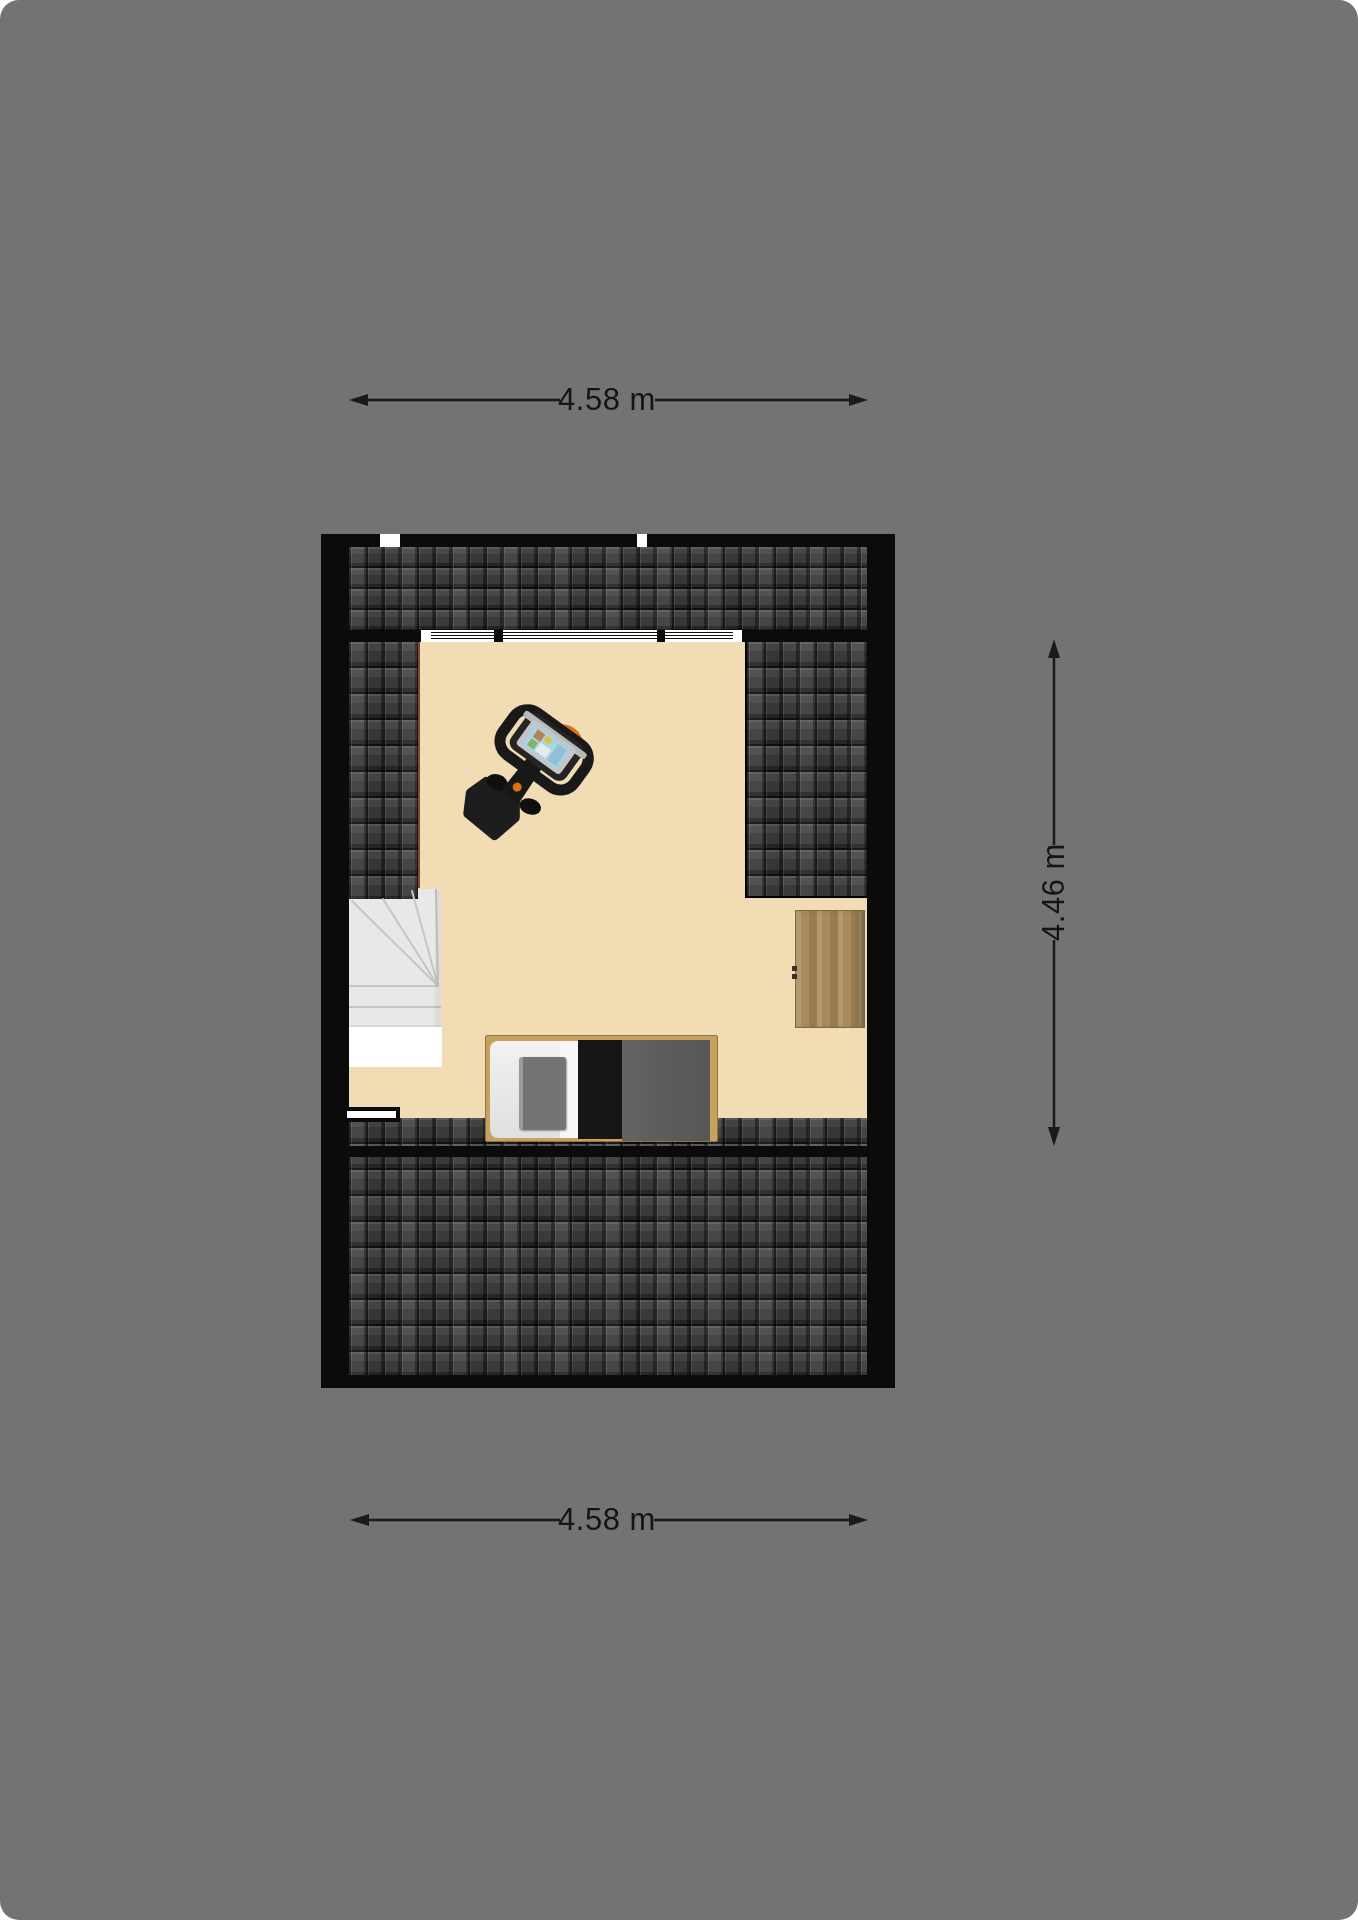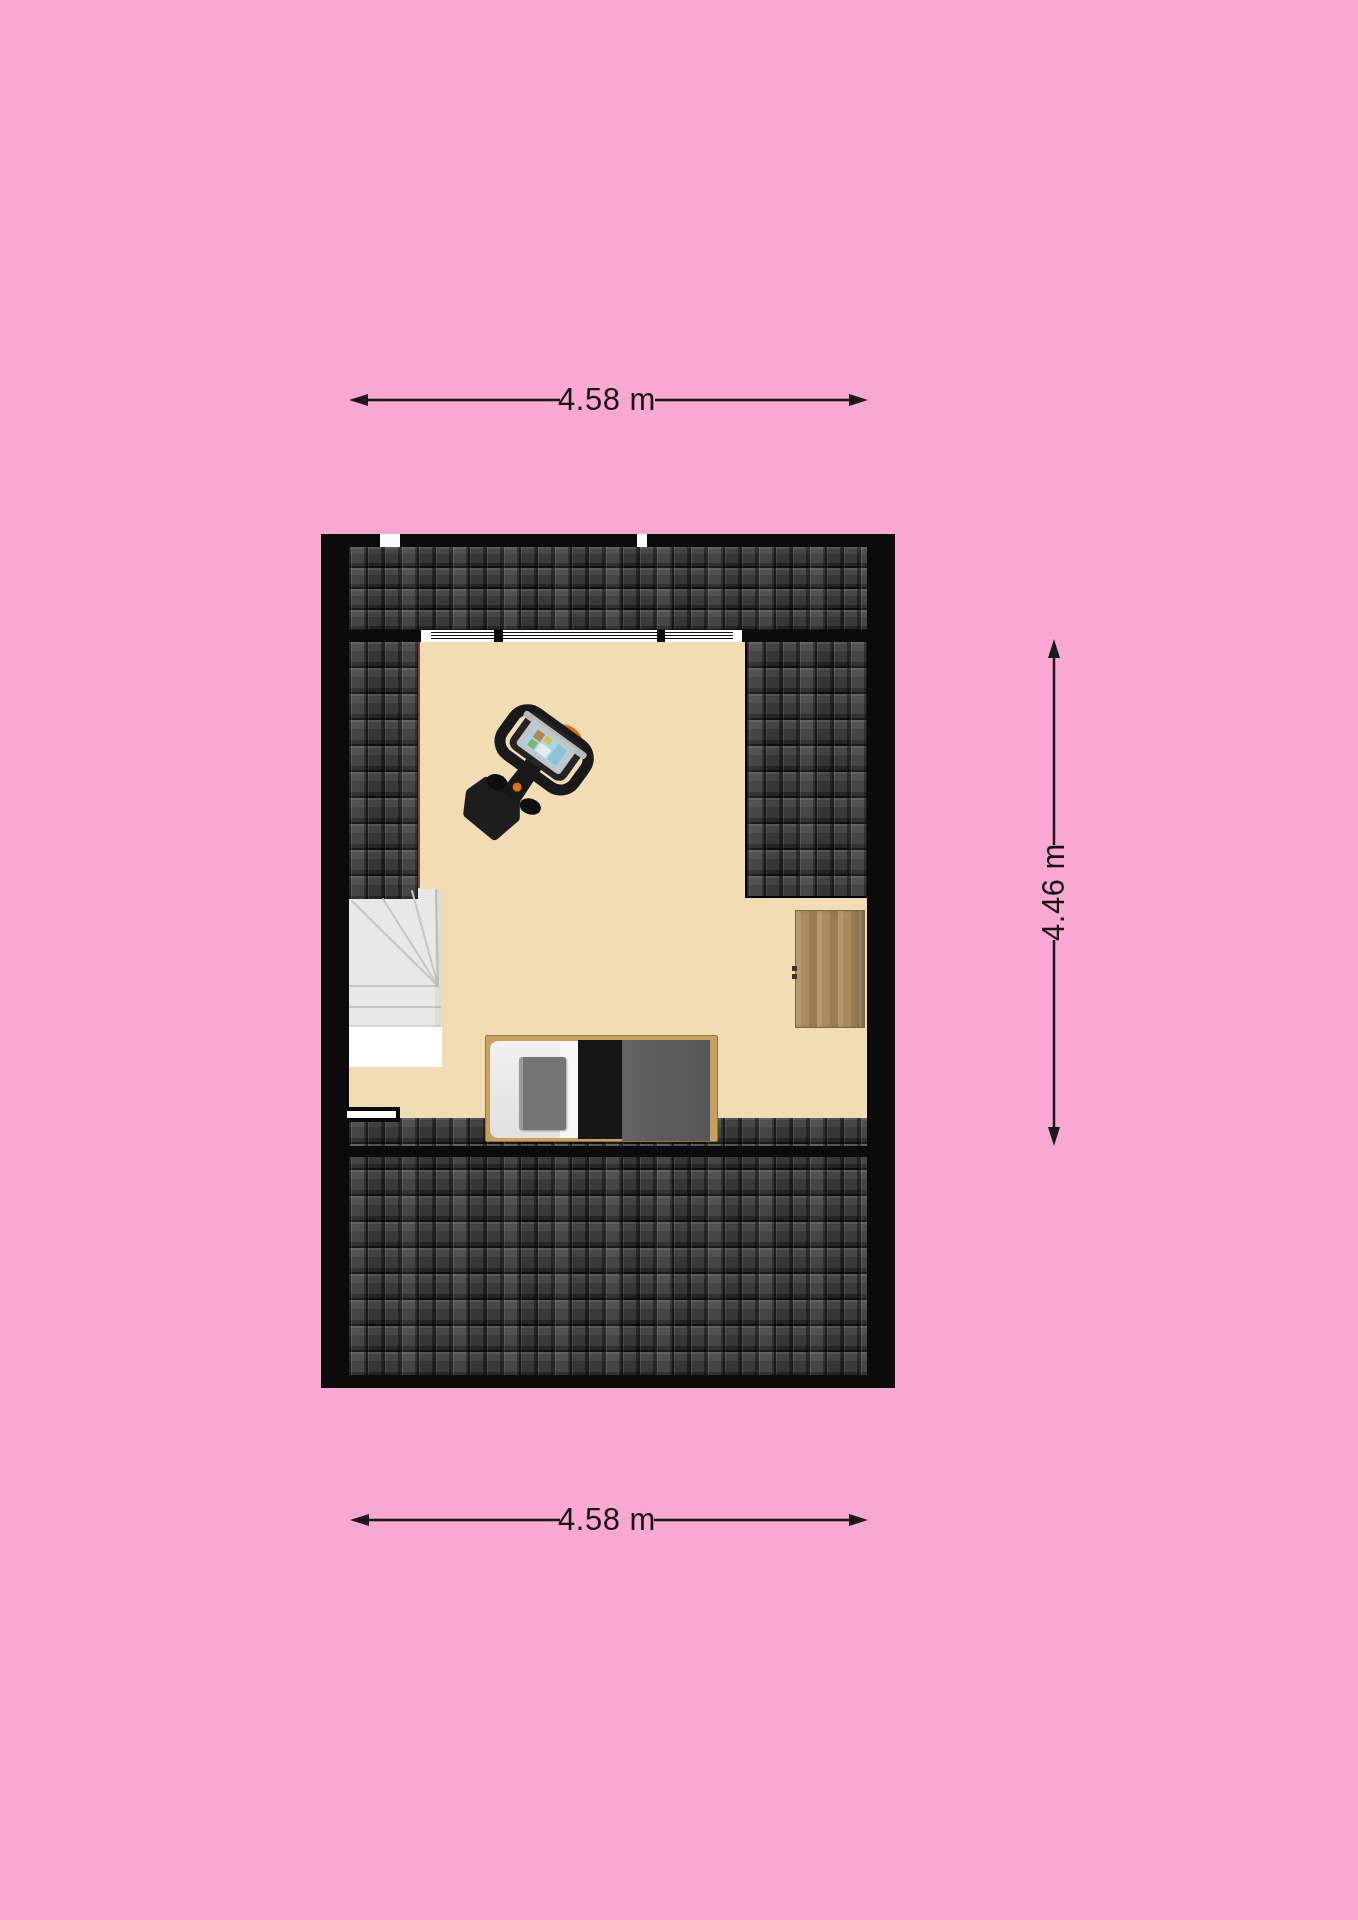--- a/index.html
+++ b/index.html
@@ -1,17 +1,17 @@
 <!DOCTYPE html>
 <html style="--floor: #F2DCB4; --wall: #0B0B0B; --tile-base: #303030; --stairs: #E8E8E8; --stairs-void: #FFFFFF; --bed-frame: #C7A160; --bed-mattress: #ECECEC; --bed-pillow: #747474; --bed-runner: #161616; --bed-blanket: #5D5D5D; --wardrobe-wood: #A98B5C; --bike-body: #1D1D1D; --bike-accent: #DE7012; --bike-screen: #A8D4E6; --window-frame: #FFFFFF; --floor-edge: #6E2A1C; --dim-text: #141414;"><head>
 <meta charset="utf-8">
 <style>
   html,body{margin:0;padding:0;background:#fff;}
-  #canvas{position:relative;width:1358px;height:1920px;background:#f9a8d4;overflow:hidden;
-          font-family:"Liberation Sans",sans-serif;}
+  #canvas{position:relative;width:1358px;height:1920px;background:#737373;overflow:hidden;
+          font-family:"Liberation Sans",sans-serif;border-radius:19px;}
   .abs{position:absolute;}
 
   
   .tiles{
     background-color:#303030;
     background-image:
       repeating-linear-gradient(90deg, rgba(255,255,255,.06) 0 17px, rgba(0,0,0,.07) 17px 34px, rgba(0,0,0,0) 34px 51px),
       repeating-linear-gradient(90deg, rgba(0,0,0,.55) 0 2px, rgba(255,255,255,.10) 2px 3px, rgba(0,0,0,0) 3px 15px, rgba(0,0,0,.40) 15px 17px),
       repeating-linear-gradient(180deg, #595959 0 2px, #474747 2px 9px, #3a3a3a 9px 20px, #262626 20px 24px, #0f0f0f 24px 26px);
   }

